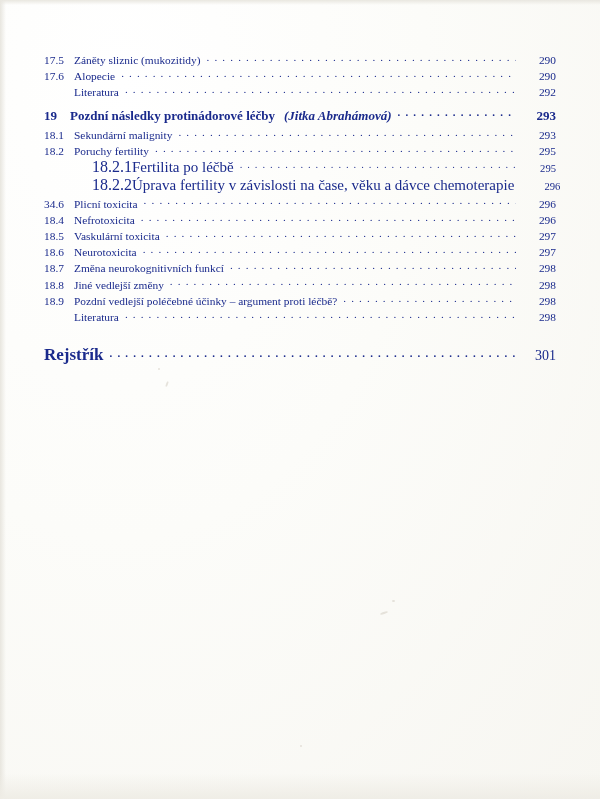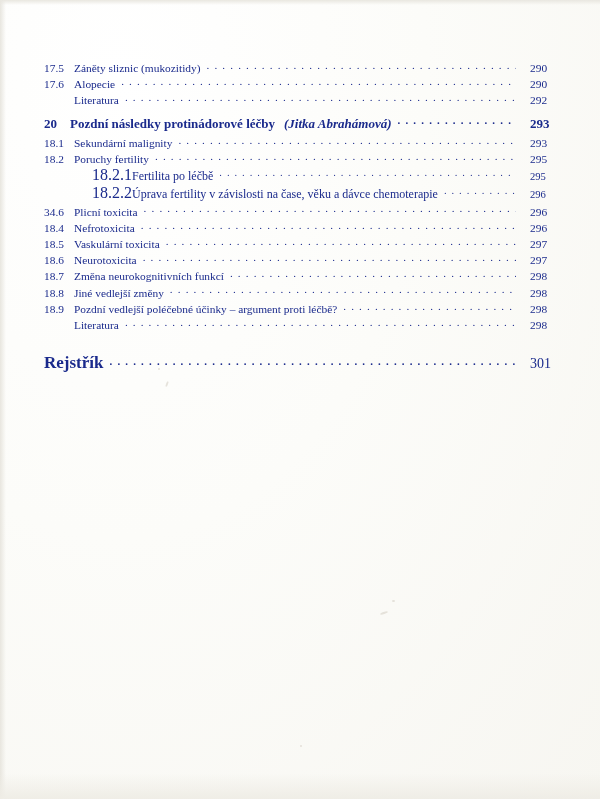--- a/index.html
+++ b/index.html
@@ -37,21 +37,21 @@
   .scan-edge-bottom {
     position: absolute;
     left: 0; right: 0; bottom: 0;
     height: 26px;
     background: linear-gradient(to top, #efede6, rgba(255,255,255,0));
   }
 
   .toc {
     position: absolute;
     left: 44px;
-    top: 60px;
+    top: 52px;
     width: 512px;
   }
 
   .row {
     display: flex;
     align-items: baseline;
     font-size: 11.4px;
     line-height: 16.2px;
     white-space: nowrap;
   }
@@ -65,21 +65,21 @@
   .lvl-2 .num { width: 30px; }
   .lvl-3 { padding-left: 48px; }
   .lvl-3 .num { width: 40px; font-size: 16px; }
   .lvl-lit { padding-left: 30px; }
   .lvl-lit .num { width: 0px; }
 
   .title {
     flex: 0 0 auto;
     padding-right: 5px;
   }
-  .lvl-3 .title { font-size: 12px; text-align: right; }
+  .lvl-3 .title { font-size: 15px; text-align: right; }
   .lvl-chapter .title { font-weight: bold; font-size: 13px; }
   .author {
     font-style: italic;
     font-weight: normal;
     font-size: 11.2px;
     padding-left: 4px;
   }
 
   .dots {
     flex: 1 1 auto;
@@ -97,20 +97,21 @@
     letter-spacing: 1.2px;
     color: #1a2a8c;
     white-space: nowrap;
   }
   .lvl-3 .dots::before { font-size: 10.4px; }
   .lvl-chapter .dots::before { font-weight: bold; }
 
   .page-no {
     flex: 0 0 auto;
     width: 26px;
+    text-align: right;
     margin-left: 10px;
   }
   .lvl-chapter .page-no { font-weight: bold; font-size: 13px; }
   .lvl-3 .page-no { font-size: 10.6px; }
 
   .chapter-row { margin-top: 7px; margin-bottom: 3px; }
 
   .index-row {
     margin-top: 22px;
     font-weight: bold;
@@ -158,21 +159,21 @@
           <span class="dots"></span>
           <span class="page-no">290</span>
         </div>
         <div class="row lvl-lit">
           <span class="num"></span>
           <span class="title">Literatura</span>
           <span class="dots"></span>
           <span class="page-no">292</span>
         </div>
         <div class="row lvl-chapter chapter-row">
-          <span class="num">20</span>
+          <span class="num">19</span>
           <span class="title">Pozdní následky protinádorové léčby</span>
           <span class="title author">(Jitka Abrahámová)</span>
           <span class="dots"></span>
           <span class="page-no">293</span>
         </div>
         <div class="row lvl-2">
           <span class="num">18.1</span>
           <span class="title">Sekundární malignity</span>
           <span class="dots"></span>
           <span class="page-no">293</span>

